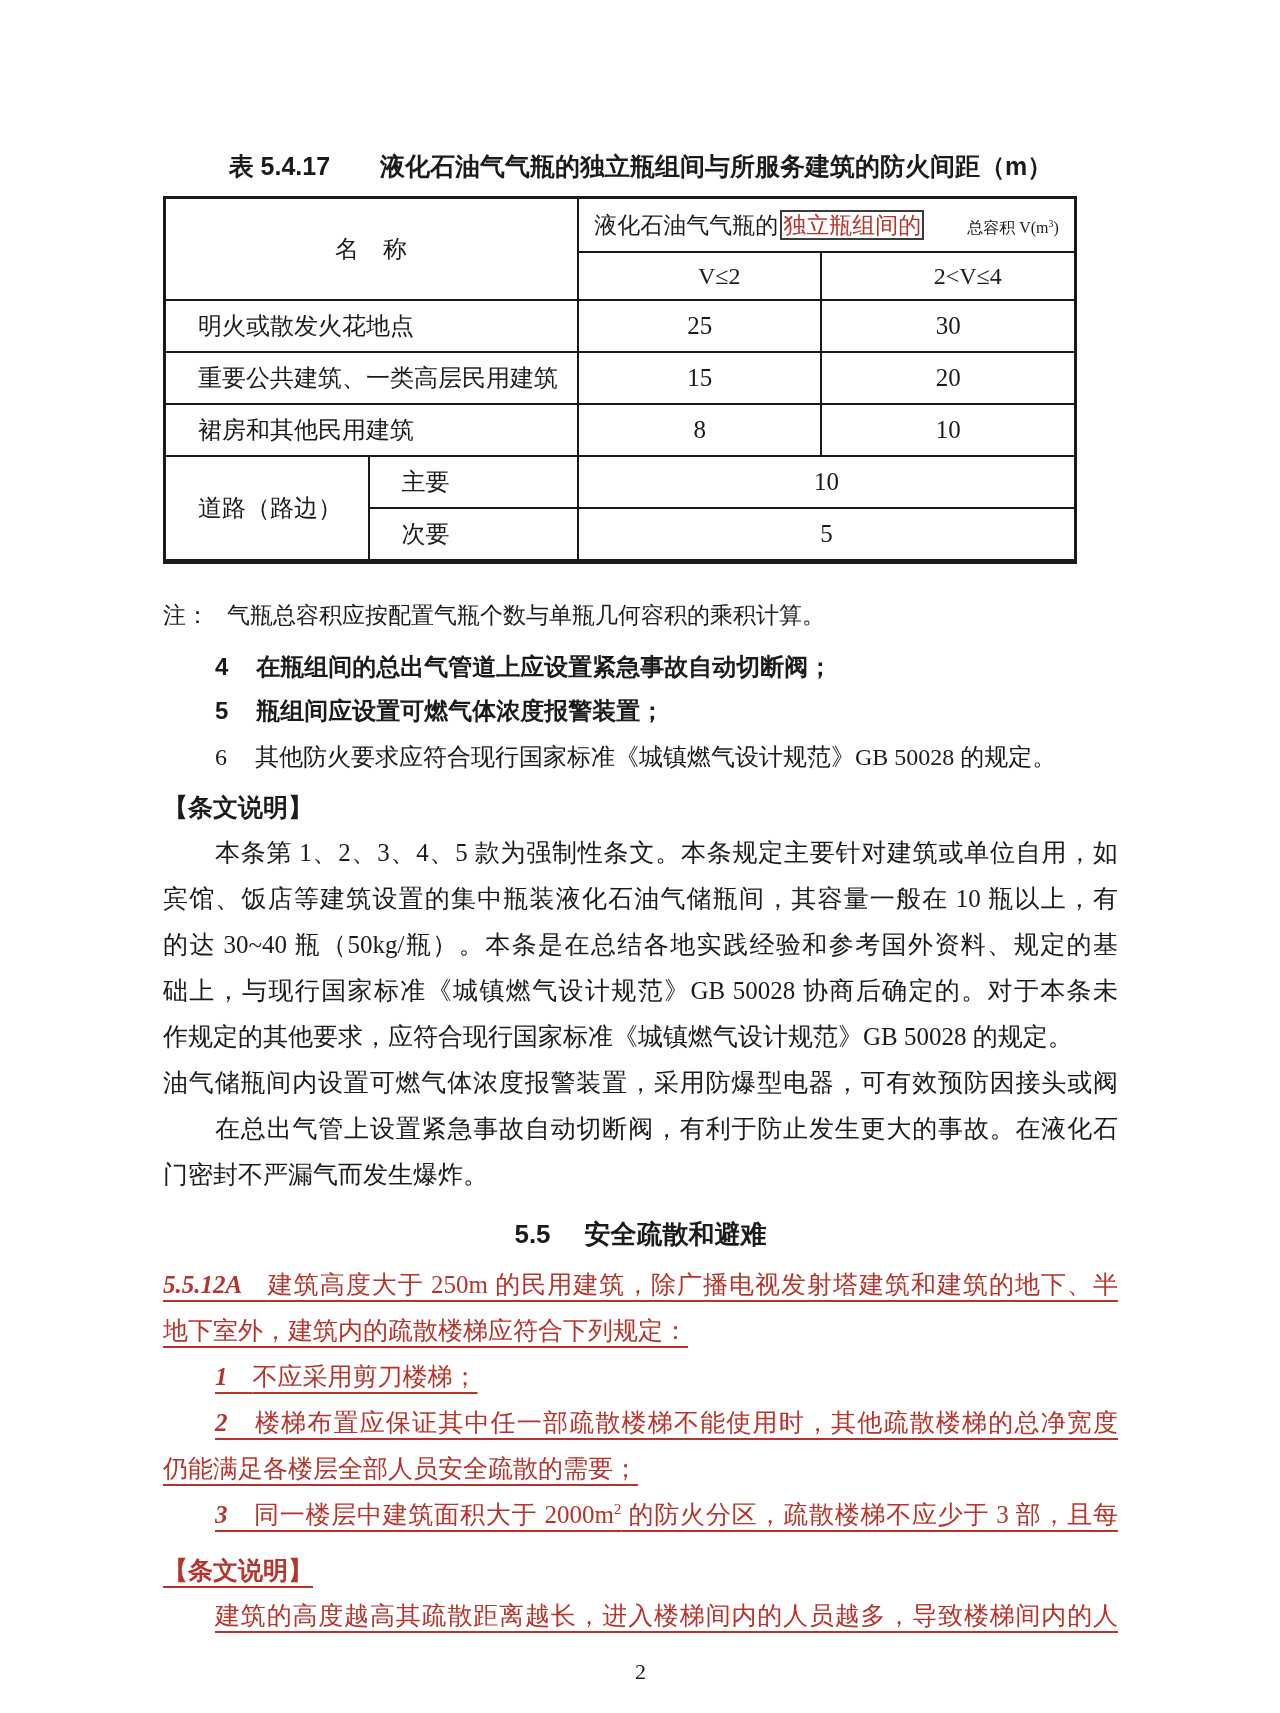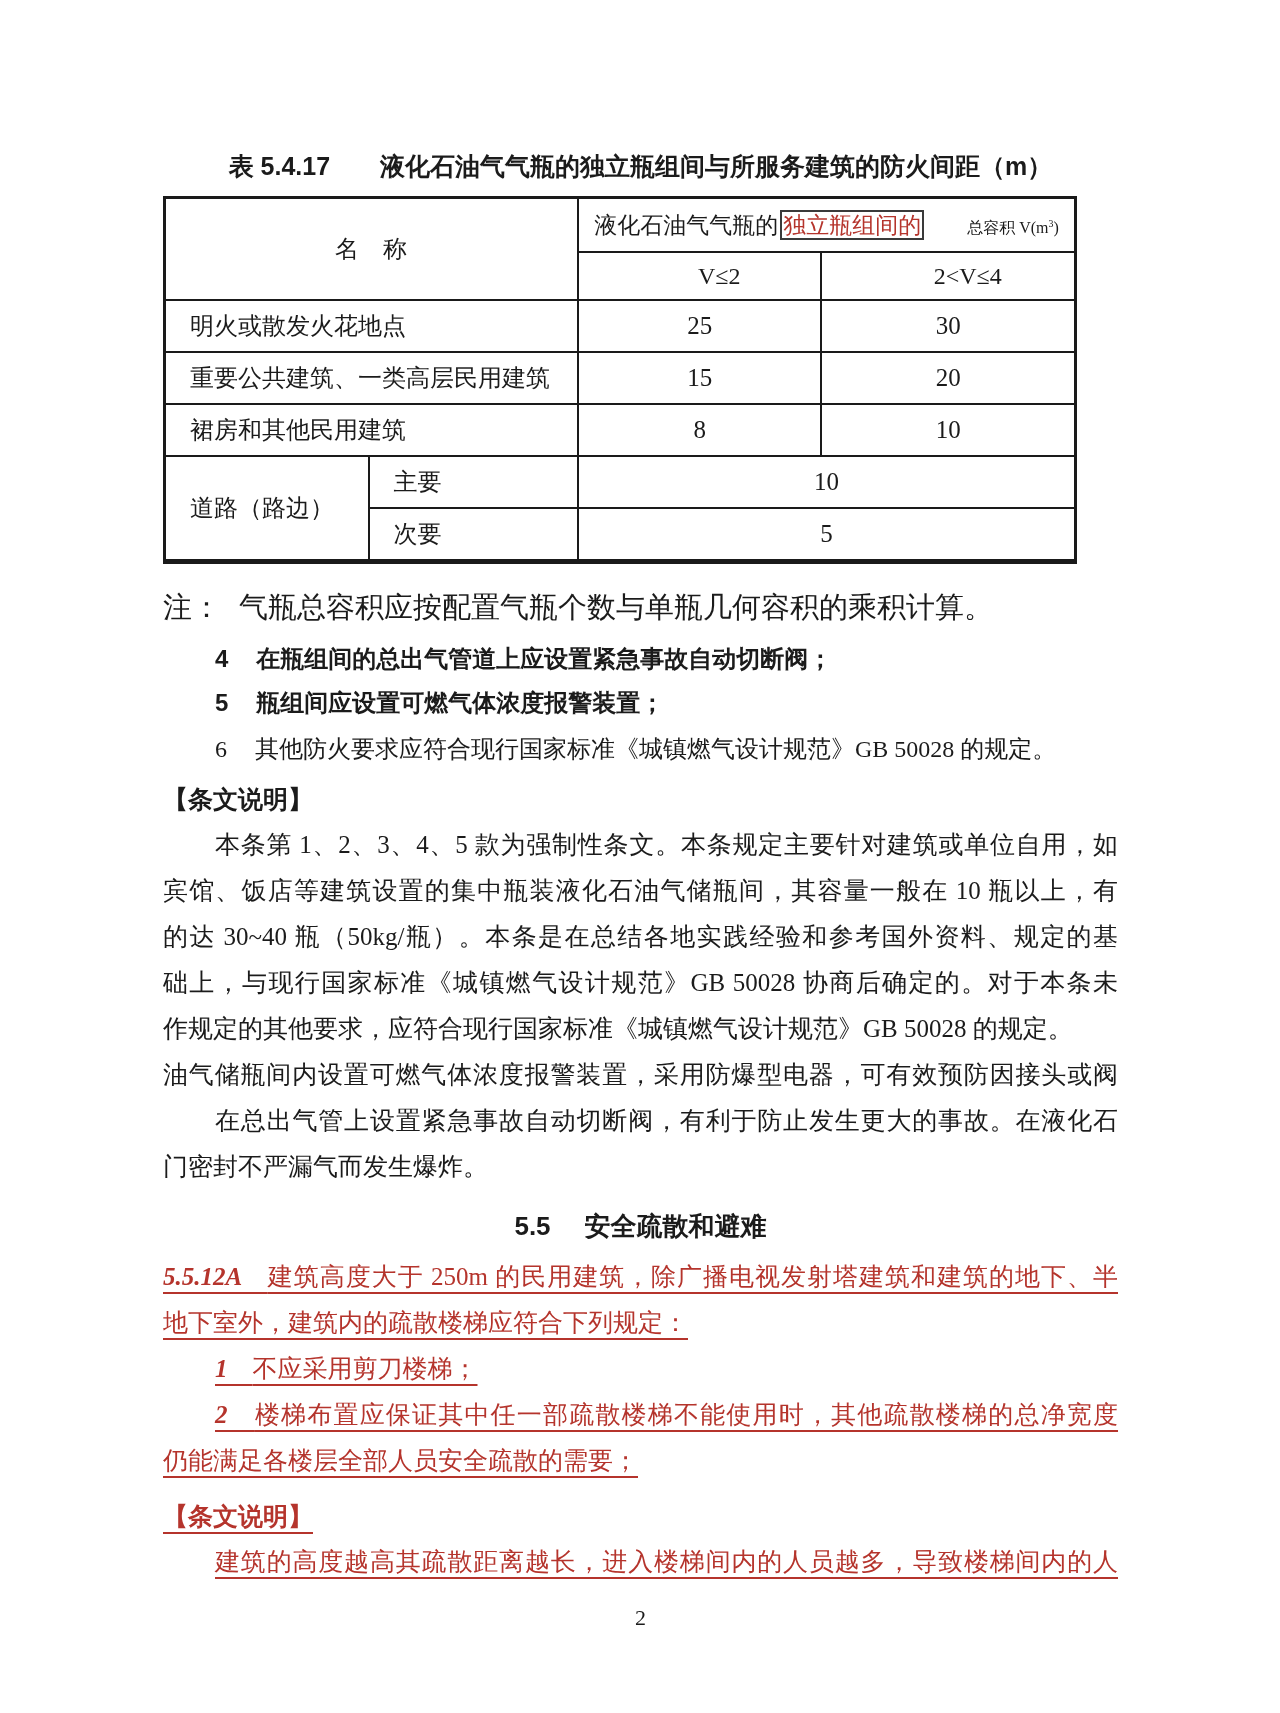--- a/index.html
+++ b/index.html
@@ -12,32 +12,32 @@
   .page{box-sizing:border-box;width:1280px;padding:150px 162px 0 163px;}
   .hei{font-family:"Liberation Sans","DejaVu Sans",sans-serif;}
 
   
   .table-title{height:32px;line-height:32px;text-align:center;font-weight:bold;font-size:25px;}
 
   
   table.spec{border-collapse:collapse;width:914px;margin-top:14px;table-layout:fixed;}
   table.spec{border:3px solid #1a1a1a;border-bottom:5px solid #1a1a1a;}
   table.spec td{border:2px solid #1a1a1a;overflow:visible;}
-  td.namecell{font-family:"Liberation Sans","DejaVu Sans",sans-serif;font-size:24px;padding-left:24px;white-space:nowrap;}
+  td.namecell{font-family:"Liberation Sans","DejaVu Sans",sans-serif;font-size:24px;padding-left:32px;white-space:nowrap;}
   td.center{text-align:center;}
   td.cap{font-family:"Liberation Sans","DejaVu Sans",sans-serif;font-size:23px;text-align:center;white-space:nowrap;height:50px;}
   td.cap .latin{font-family:"Liberation Serif","DejaVu Serif",serif;font-size:16px;margin-left:41px;}
   td.subhead{font-size:24px;height:44px;text-align:center;padding-left:40px;}
   td.val{font-size:25px;text-align:center;}
   tr.datarow td{height:48px;}
   .boxed{color:#b5342c;border:2px solid #3a3a3a;padding:0 1px;margin:0 2px;}
   sup{font-size:0.62em;vertical-align:super;line-height:0;}
 
   
-  .note{margin-top:28px;height:30px;line-height:30px;font-size:29px;}
+  .note{margin-top:36px;height:30px;line-height:30px;font-size:23px;}
   .note .nlabel{margin-right:18px;}
   .clause{height:30px;line-height:30px;padding-left:52px;font-size:24px;}
   .clause .cnum{display:inline-block;margin-right:28px;}
   .c45{font-weight:bold;}
   .mt22{margin-top:22px;} .mt14{margin-top:14px;} .mt16{margin-top:16px;}
 
   .expl-label{margin-top:20px;height:30px;line-height:30px;font-weight:bold;font-size:25px;}
 
   
   .para{margin-top:8px;}
@@ -158,20 +158,23 @@
 
     <div class="ln ru end itemind">
       <span class="rnum">1　</span><span>不应采用剪刀楼梯；</span>
     </div>
 
     <div class="ln ru itemind">
       <span class="rnum">2　</span><span>楼梯布置应保证其中任一部疏散楼梯不能使用时，其他疏散楼梯的总净宽度</span>
     </div>
     <div class="ln ru end">仍能满足各楼层全部人员安全疏散的需要；</div>
 
+    <div class="ln ru itemind">
+      <span class="rnum">3　</span><span>同一楼层中建筑面积大于 2000m</span><sup>2</sup><span> 的防火分区，疏散楼梯不应少于 3 部，且每</span>
+    </div>
   </div>
 
   <div class="expl-label2 hei red">
     <span class="ru">【条文说明】</span>
   </div>
   <div class="ln ind ru red">建筑的高度越高其疏散距离越长，进入楼梯间内的人员越多，导致楼梯间内的人</div>
 
   <div class="pagenum">2</div>
 
 </div>

